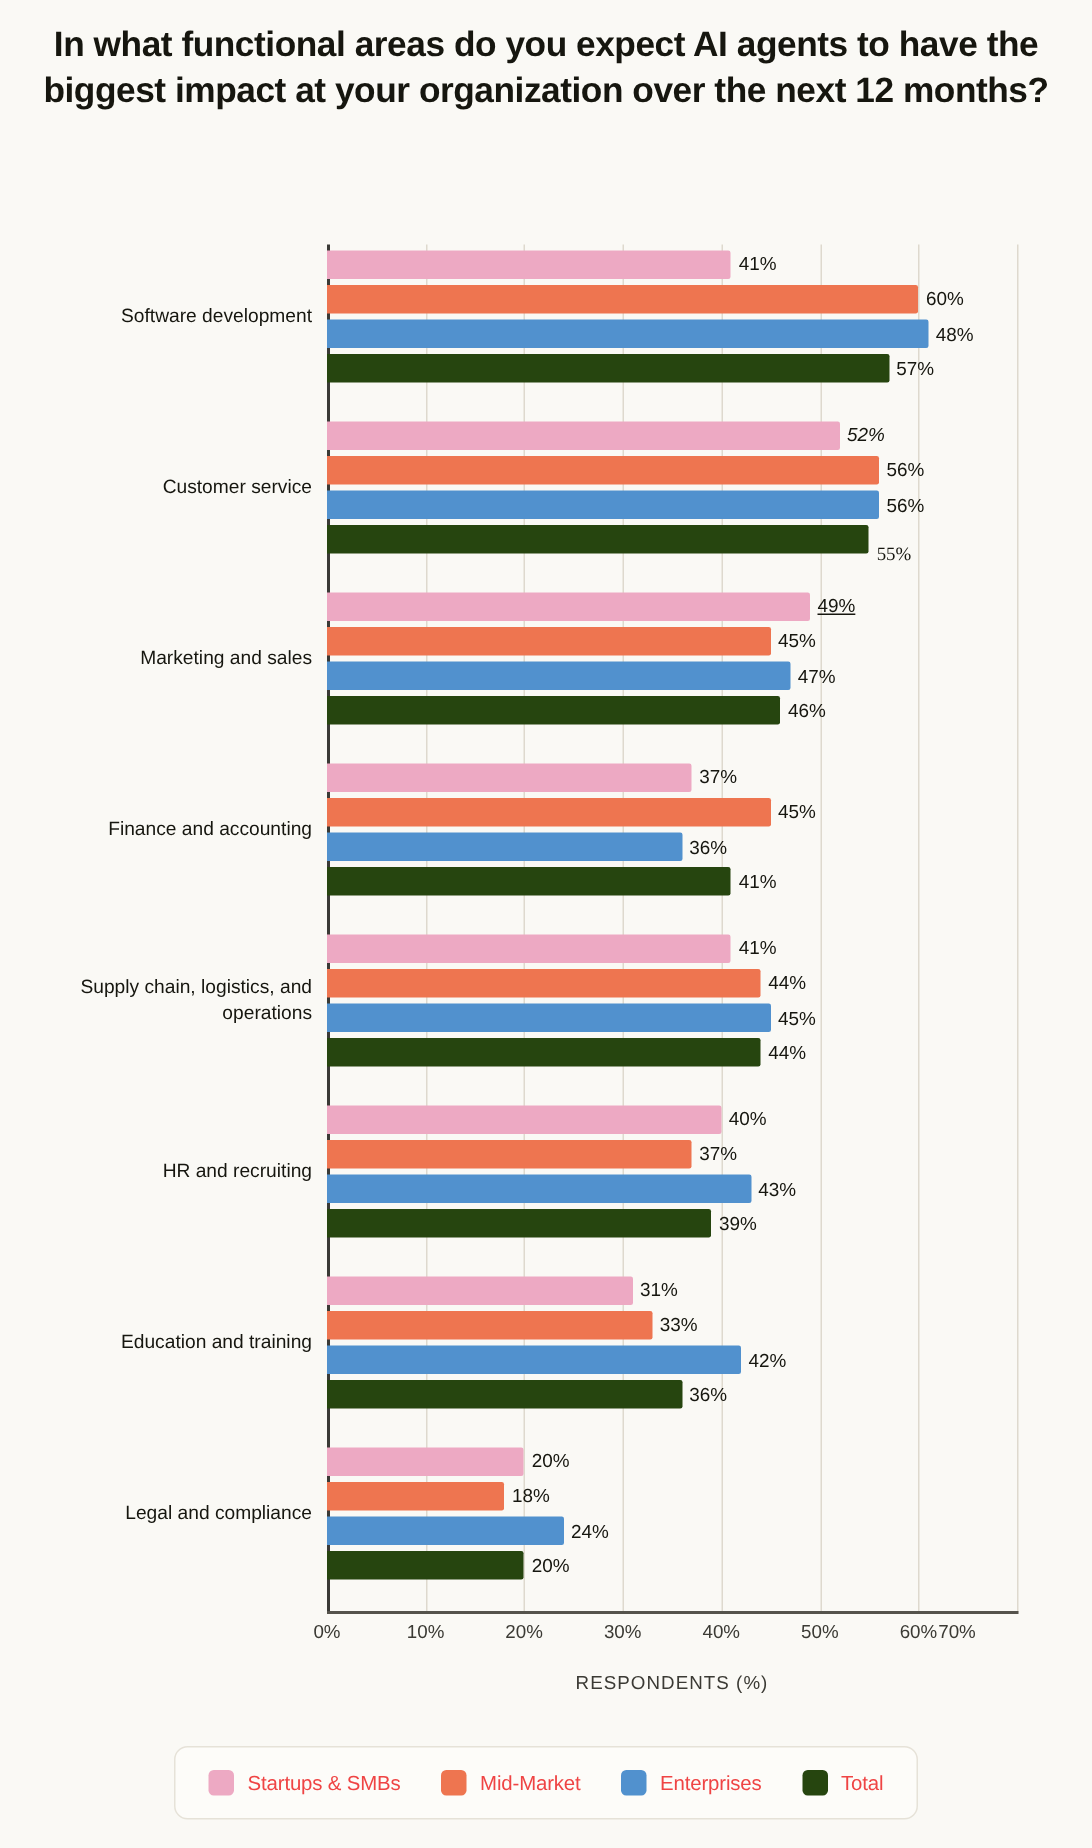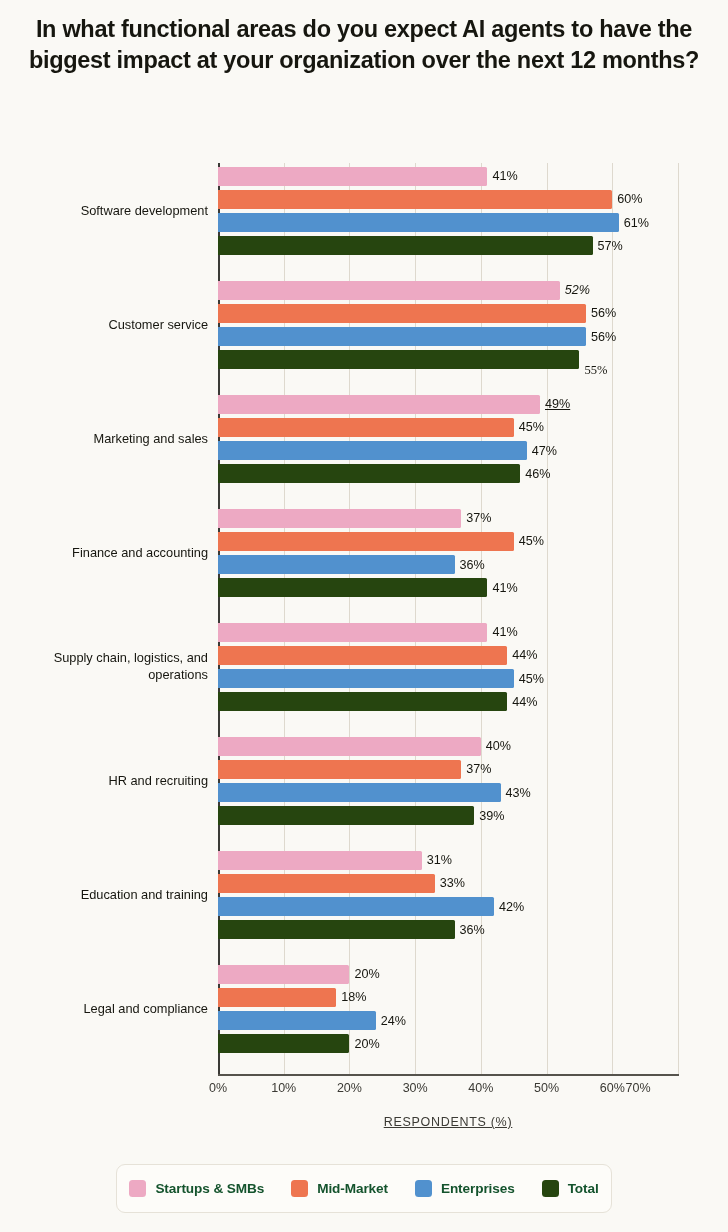--- a/index.html
+++ b/index.html
@@ -80,21 +80,20 @@
 
   .axis-title {
     position: absolute;
     top: 1115px;
     left: 218px;
     width: 460px;
     text-align: center;
     font-size: 12.5px;
     letter-spacing: 0.7px;
     color: #3b3a34;
-    text-decoration: underline;
   }
 
   
   .cat-label {
     position: absolute;
     right: 520px; 
     width: 250px;
     text-align: right;
     font-size: 12.8px;
     line-height: 1.32;
@@ -140,22 +139,22 @@
     gap: 9px;
   }
   .legend-swatch {
     width: 17px;
     height: 17px;
     border-radius: 3.5px;
     flex: none;
   }
   .legend-label {
     font-size: 13.6px;
-    font-weight: 700;
-    color: #14532d;
+    font-weight: 400;
+    color: #ef4444;
     white-space: nowrap;
     letter-spacing: -0.1px;
   }
 </style>
 </head>
 <body>
 
 <div class="chart-title">In what functional areas do you expect AI agents to have the biggest impact at your organization over the next 12 months?</div>
 
 <div class="plot-wrap">
@@ -166,21 +165,21 @@
       <div class="gridline" style="left: 197.143px;"></div>
       <div class="gridline" style="left: 262.857px;"></div>
       <div class="gridline" style="left: 328.571px;"></div>
       <div class="gridline" style="left: 394.286px;"></div>
       <div class="gridline" style="left: 460px;"></div>
       <div class="bar" style="left: 0px; top: 3.55px; width: 269.429px; background: rgb(237, 169, 195);"></div>
       <div class="bar-value" style="left: 269.429px; top: 13.05px;">41%</div>
       <div class="bar" style="left: 0px; top: 26.85px; width: 394.286px; background: rgb(238, 117, 80);"></div>
       <div class="bar-value" style="left: 394.286px; top: 36.35px;">60%</div>
       <div class="bar" style="left: 0px; top: 50.15px; width: 400.857px; background: rgb(81, 145, 206);"></div>
-      <div class="bar-value" style="left: 400.857px; top: 59.65px;">61%</div>
+      <div class="bar-value" style="left: 400.857px; top: 59.65px;">48%</div>
       <div class="bar" style="left: 0px; top: 73.45px; width: 374.571px; background: rgb(38, 69, 15);"></div>
       <div class="bar-value" style="left: 374.571px; top: 82.95px;">57%</div>
       <div class="bar" style="left: 0px; top: 117.55px; width: 341.714px; background: rgb(237, 169, 195);"></div>
       <div class="bar-value" style="left: 341.714px; top: 127.05px; font-style: italic;">52%</div>
       <div class="bar" style="left: 0px; top: 140.85px; width: 368px; background: rgb(238, 117, 80);"></div>
       <div class="bar-value" style="left: 368px; top: 150.35px;">56%</div>
       <div class="bar" style="left: 0px; top: 164.15px; width: 368px; background: rgb(81, 145, 206);"></div>
       <div class="bar-value" style="left: 368px; top: 173.65px;">56%</div>
       <div class="bar" style="left: 0px; top: 187.45px; width: 361.429px; background: rgb(38, 69, 15);"></div>
       <div class="bar-value" style="left: 361.429px; top: 207px; font-family: Liberation Serif, serif;">55%</div>

